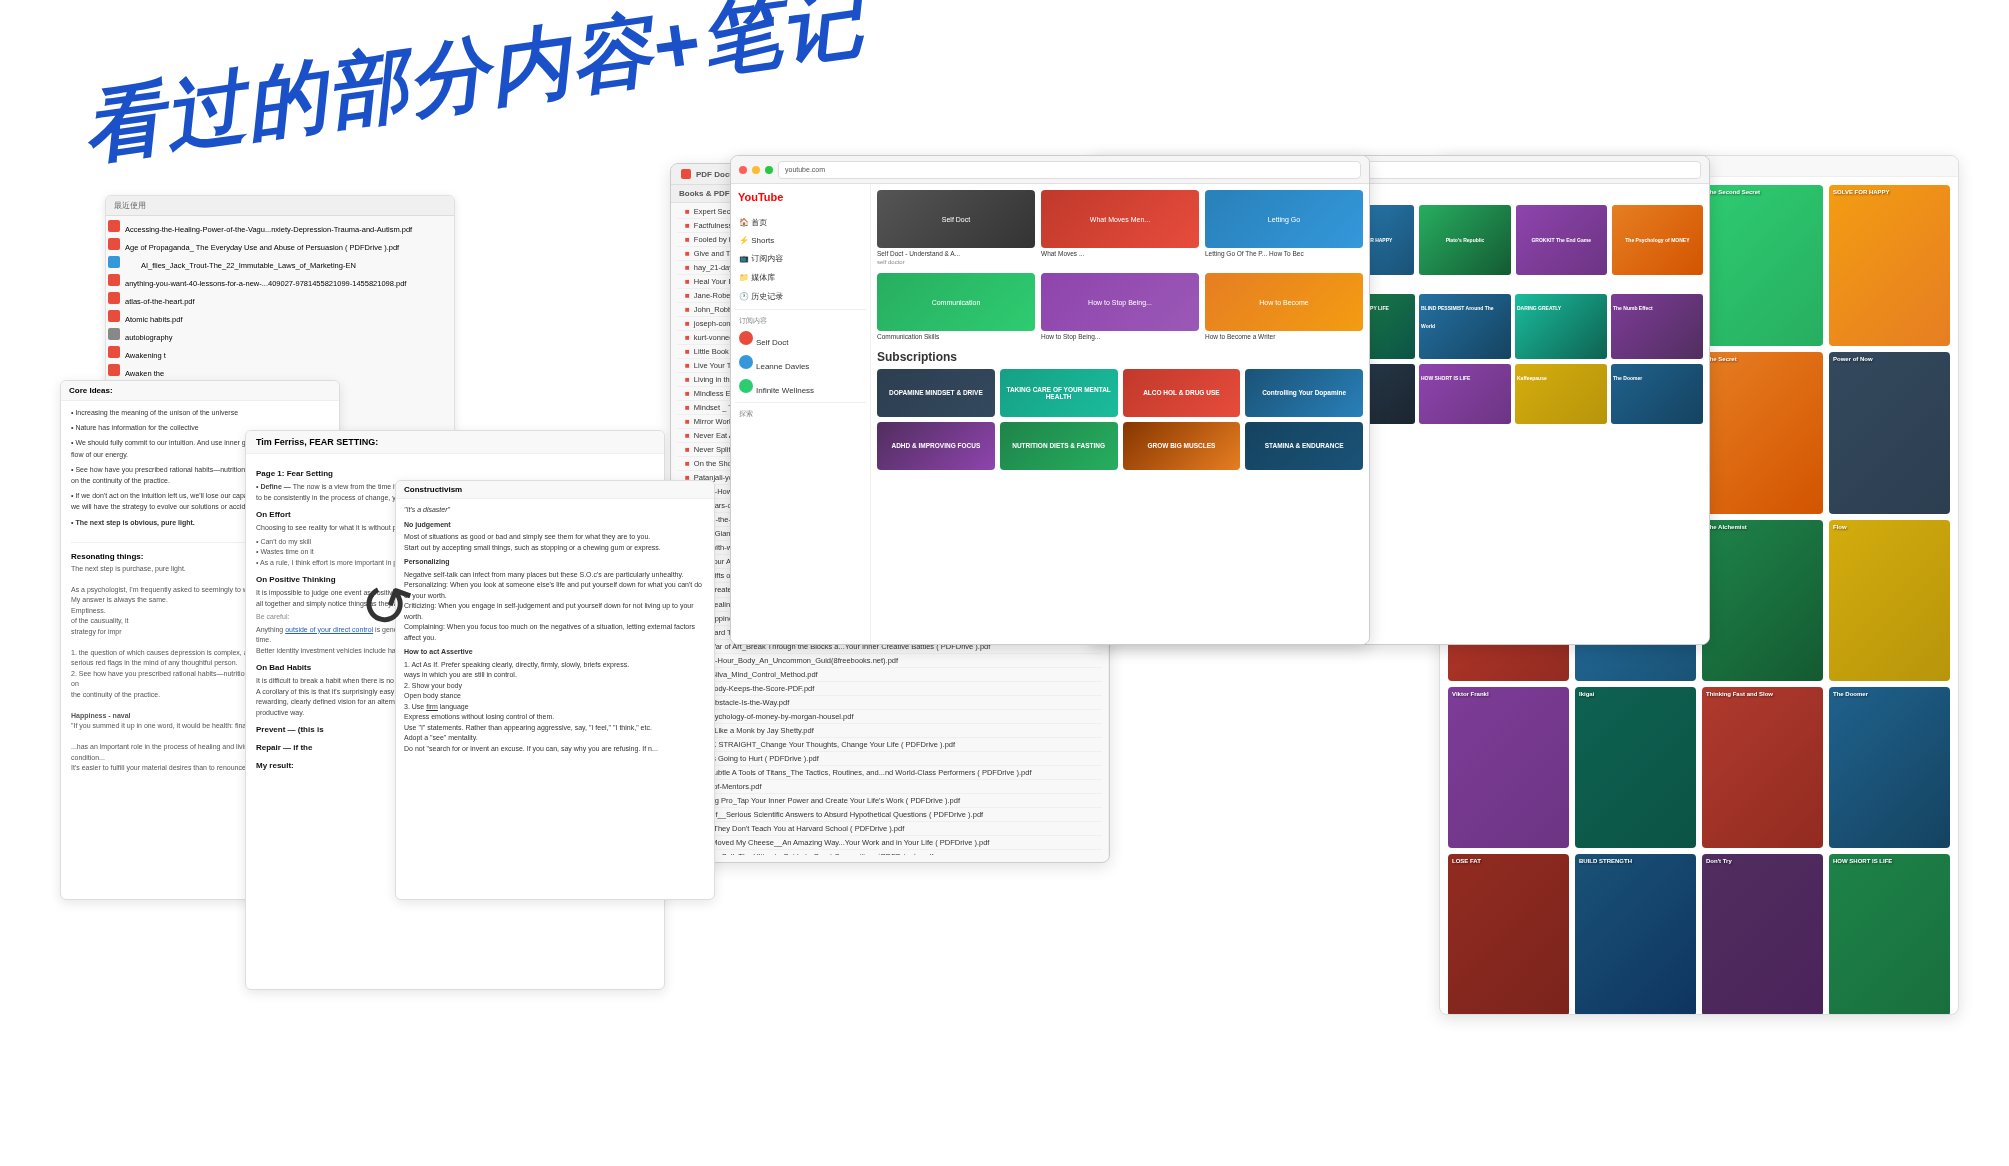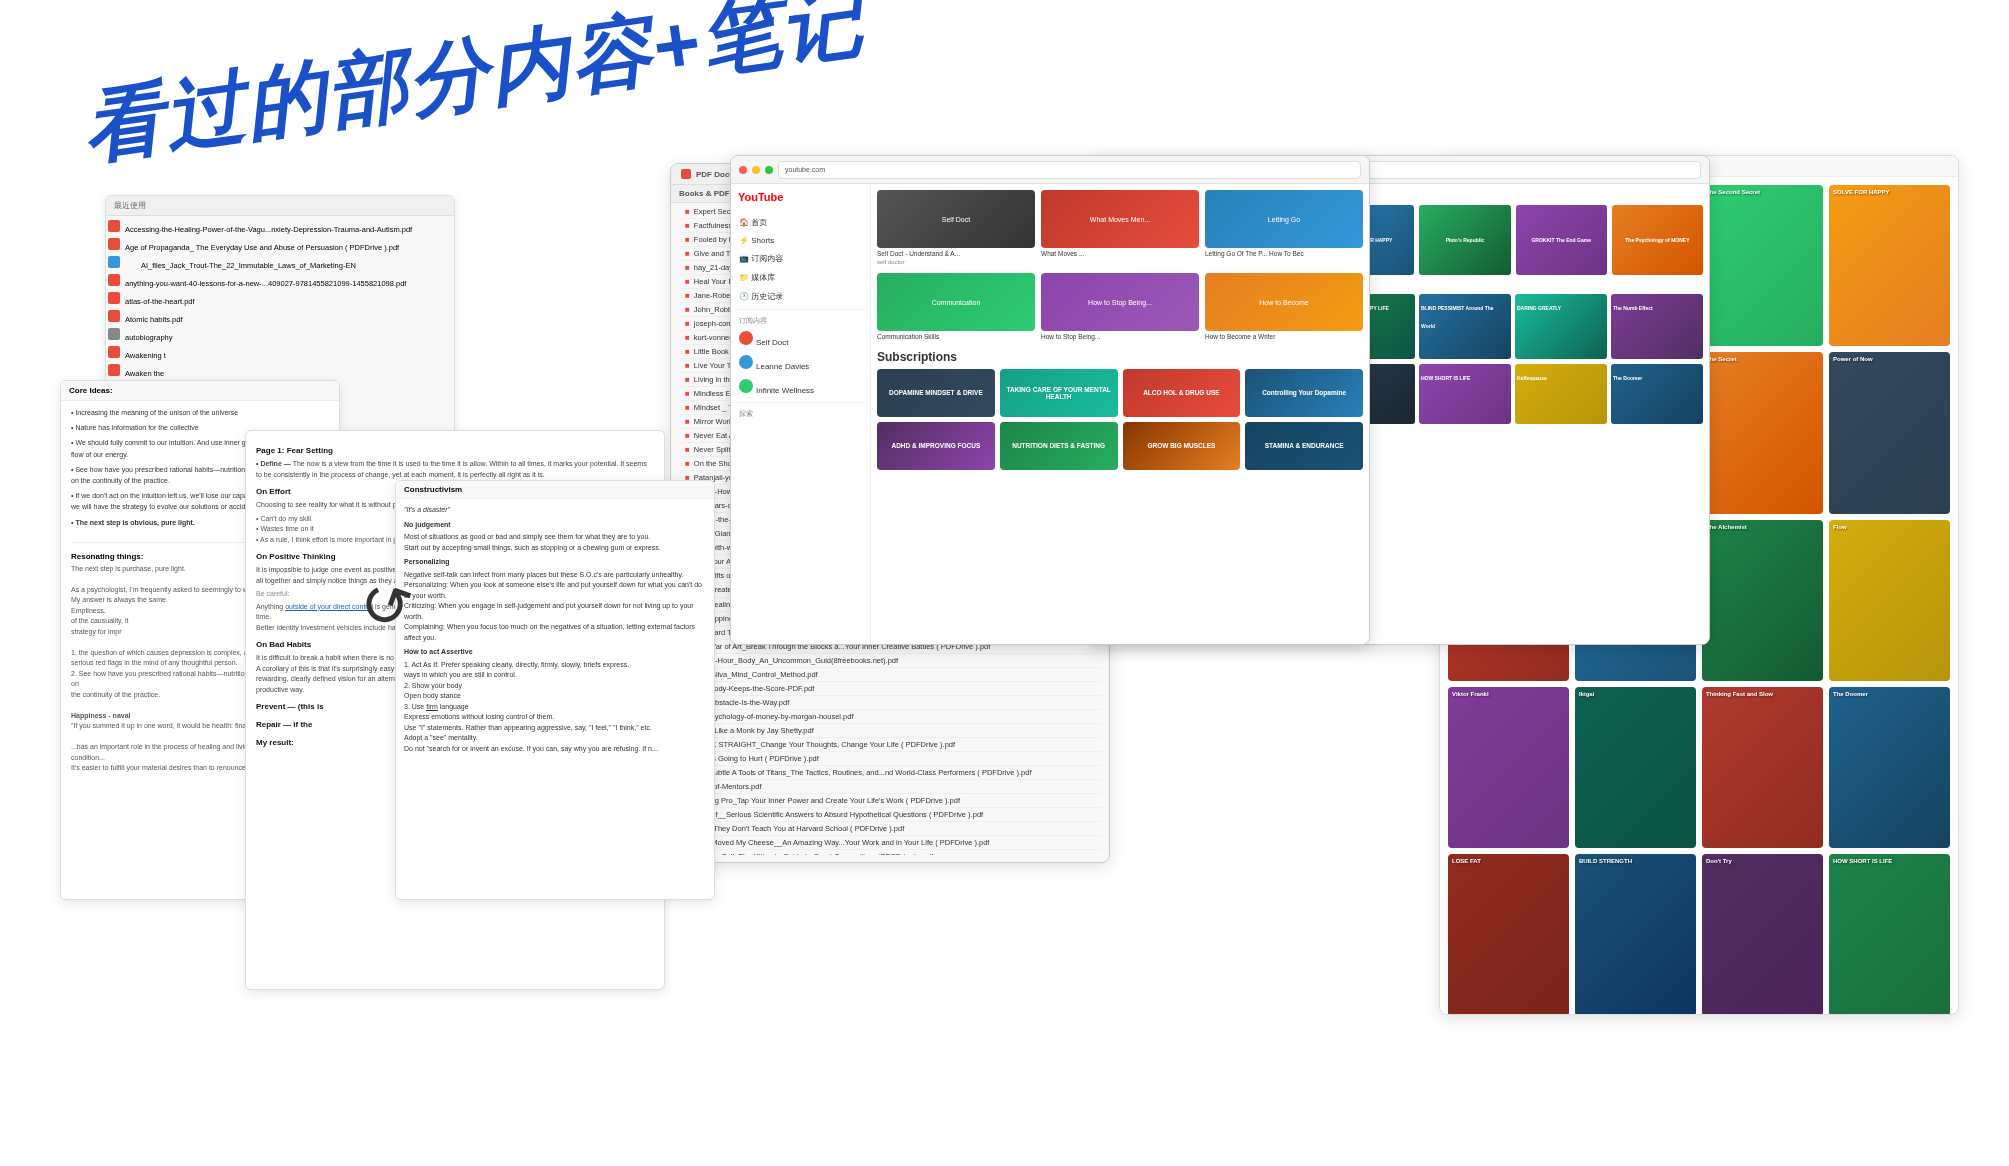--- a/index.html
+++ b/index.html
@@ -374,20 +374,21 @@
       <div class="file-item"><span class="icon" style="background:#888;"></span><span style="font-size:7.5px;">cwg</span></div>
       <div class="file-item"><span class="icon" style="background:#e74c3c;"></span><span style="font-size:7.5px;">DARING GR</span></div>
       <div class="file-item"><span class="icon" style="background:#e74c3c;"></span><span style="font-size:7.5px;">Dg_Work_</span></div>
       <div class="file-item"><span class="icon" style="background:#e74c3c;"></span><span style="font-size:7.5px;">Edward_de</span></div>
     </div>
   </div>
 
   <div class="arrow-deco">↺</div>
 
   <div class="notes-doc">
+    <div class="notes-title">Tim Ferriss, FEAR SETTING:</div>
     <div class="notes-content">
       <div class="notes-h">Page 1: Fear Setting</div>
       <div class="notes-p" style="font-weight:bold;">• Define — <span style="font-weight:normal;">The now is a view from the time it is used to the time it is allow. Within to all times, it marks your potential. It seems to be consistently in the process of change, yet at each moment, it is perfectly all right as it is.</span></div>
       <div class="notes-h">On Effort</div>
       <div class="notes-p">Choosing to see reality for what it is without projecting our own baggage onto it is practicably a superpower.</div>
       <div style="font-size:7px; color:#555; margin-bottom:3px;">• Can't do my skill<br>• Wastes time on it<br>• As a rule, I think effort is more important in practice than performance.</div>
       <div class="notes-h">On Positive Thinking</div>
       <div class="notes-p">It is impossible to judge one event as positive without seeing other events as not positive or as negative. Why not stop judging all together and simply notice things as they are, yourself included?</div>
       <div style="font-size:7px; color:#888; margin-bottom:2px;">Be careful:</div>
       <div style="font-size:7px; color:#555; margin-bottom:3px;">Anything <span class="notes-highlight">outside of your direct control</span> is generally a poor vehicle for identity investment—other people, specific feelings, money, time.<br>Better identity investment vehicles include hard work, kindness, curiosity, learning, generosity, and the like.</div>

